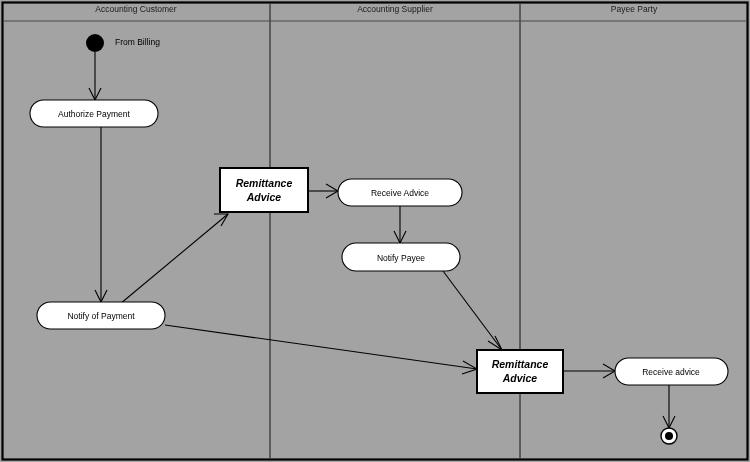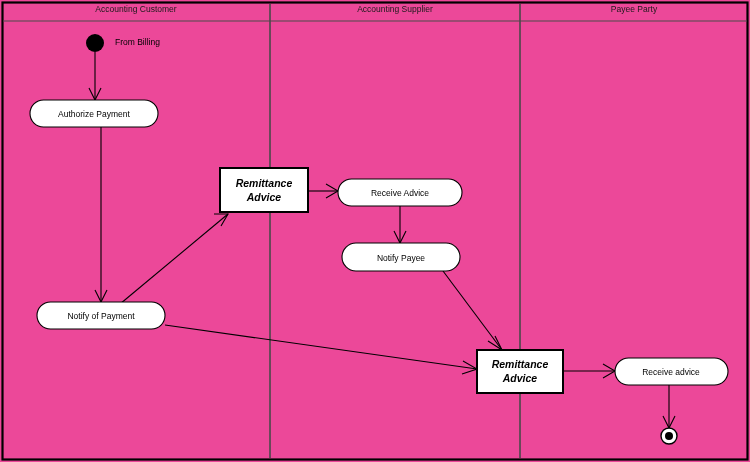--- a/index.html
+++ b/index.html
@@ -4,21 +4,21 @@
 <style>
   html, body {
     margin: 0;
     padding: 0;
     background: #ffffff;
   }
   #canvas {
     position: relative;
     width: 750px;
     height: 462px;
-    background: #ec4899;
+    background: #a3a3a3;
     font-family: "Liberation Sans", sans-serif;
     overflow: hidden;
   }
   #diagram-svg {
     position: absolute;
     left: 0;
     top: 0;
     width: 750px;
     height: 462px;
   }

